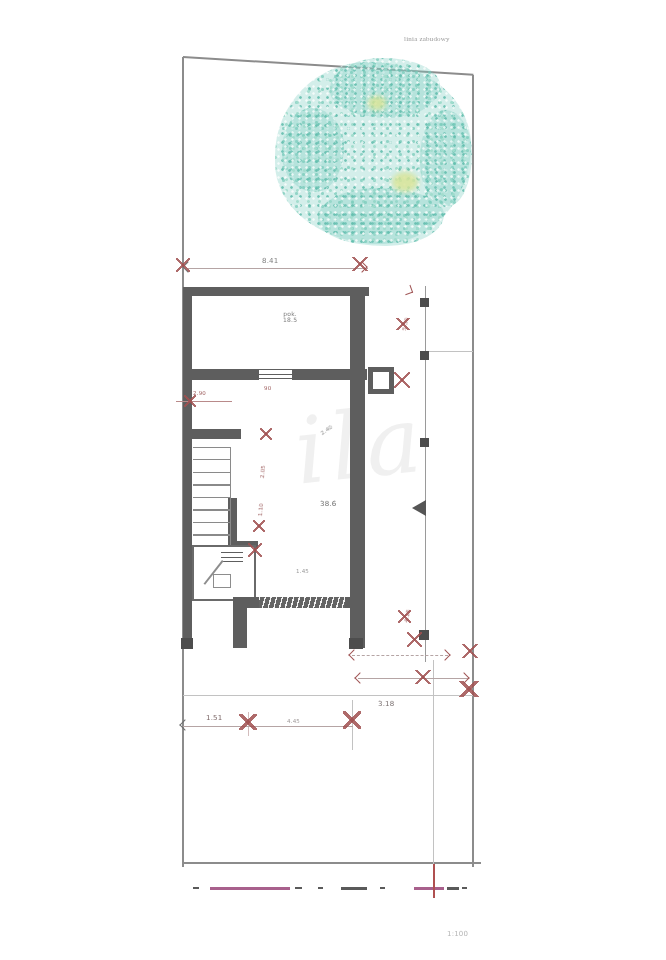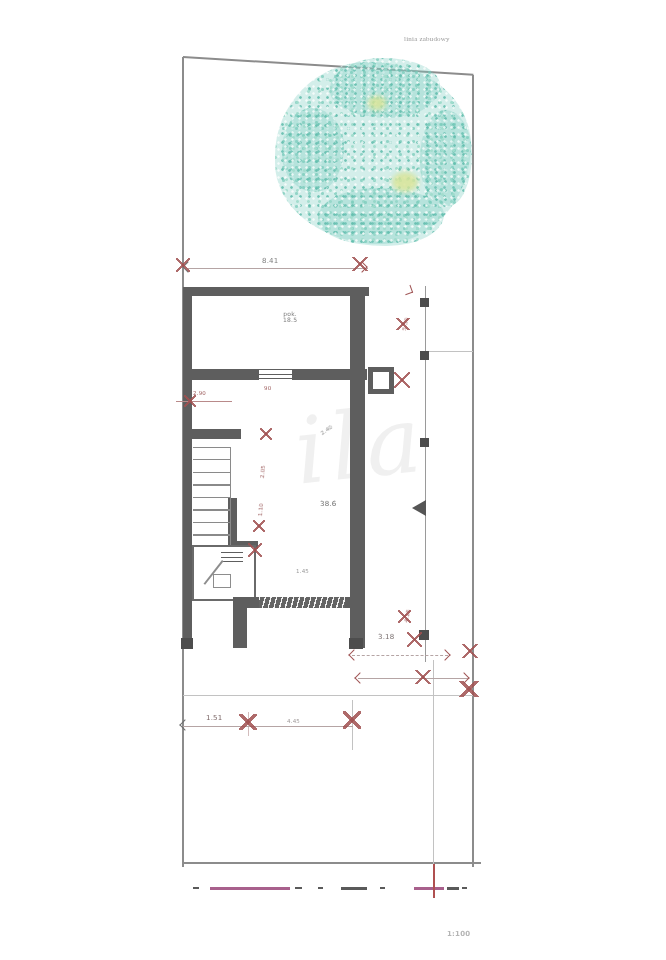--- a/index.html
+++ b/index.html
@@ -50,21 +50,21 @@
   .door{position:absolute;width:1.5px;height:30px;background:#8d8d8d;transform:rotate(38deg);transform-origin:top left;}
   .pink{background:#a8608c;}
   .darkdash{background:#5a5a5a;}
 </style>
 </head>
 <body>
 
 <div id="sheet">
 
   <div class="t" style="left:404px;top:36px;color:#9a9a9a;filter:blur(.55px);font-family:Liberation Serif, serif;">linia zabudowy</div>
-  <div class="t" style="left:447px;top:931px;color:#b5b5b5;filter:blur(.6px);font-weight:bold;">1:100</div>
+  <div class="t" style="left:447px;top:931px;color:#b5b5b5;filter:blur(.6px);">1:100</div>
 
   <div class="bline" style="left:182px;top:57px;width:2px;height:810px;"></div>
   <div class="bline" style="left:183px;top:56px;width:291px;height:2px;transform:rotate(3.5deg);transform-origin:left top;"></div>
   <div class="bline" style="left:472px;top:75px;width:2px;height:792px;"></div>
   <div class="bline" style="left:183px;top:862px;width:298px;height:2px;"></div>
   <div class="thin" style="left:433px;top:660px;width:1px;height:228px;"></div>
   <div class="thin" style="left:183px;top:695px;width:290px;height:1px;"></div>
 
   <div class="thin" style="left:425px;top:286px;width:1px;height:376px;background:#9a9a9a;"></div>
   <div class="thin" style="left:425px;top:351px;width:48px;height:1px;"></div>
@@ -145,21 +145,21 @@
   <div class="t tiny tr" style="left:404px;top:622px;transform:rotate(-80deg);transform-origin:left top;">4.18</div>
   <div class="xm" style="left:398px;top:610px;width:13px;height:13px;"></div>
   <div class="xm" style="left:407px;top:632px;width:15px;height:15px;"></div>
 
   <div class="dimdash" style="left:352px;top:655px;width:96px;"></div>
   <div class="chev chev-l" style="left:350px;top:651px;"></div>
   <div class="chev chev-r" style="left:441px;top:651px;"></div>
   <div class="dimline" style="left:358px;top:678px;width:110px;height:1px;"></div>
   <div class="chev chev-l" style="left:356px;top:674px;"></div>
   <div class="chev chev-r" style="left:460px;top:674px;"></div>
-  <div class="t" style="left:378px;top:634px;color:#776d6d;">3.18</div>
+  <div class="t" style="left:378px;top:701px;color:#776d6d;">3.18</div>
   <div class="xm" style="left:415px;top:670px;width:16px;height:14px;"></div>
   <div class="xm" style="left:461px;top:644px;width:18px;height:14px;"></div>
   <div class="xm" style="left:459px;top:681px;width:20px;height:16px;"></div>
 
   <div class="thin" style="left:352px;top:700px;width:1px;height:50px;"></div>
   <div class="thin" style="left:248px;top:712px;width:1px;height:24px;background:#d3bcbc;"></div>
   <div class="dimline" style="left:183px;top:726px;width:170px;height:1px;"></div>
   <div class="chev chev-l dark" style="left:181px;top:721px;"></div>
   <div class="xm" style="left:239px;top:714px;width:18px;height:16px;"></div>
   <div class="xm" style="left:343px;top:711px;width:18px;height:18px;"></div>

